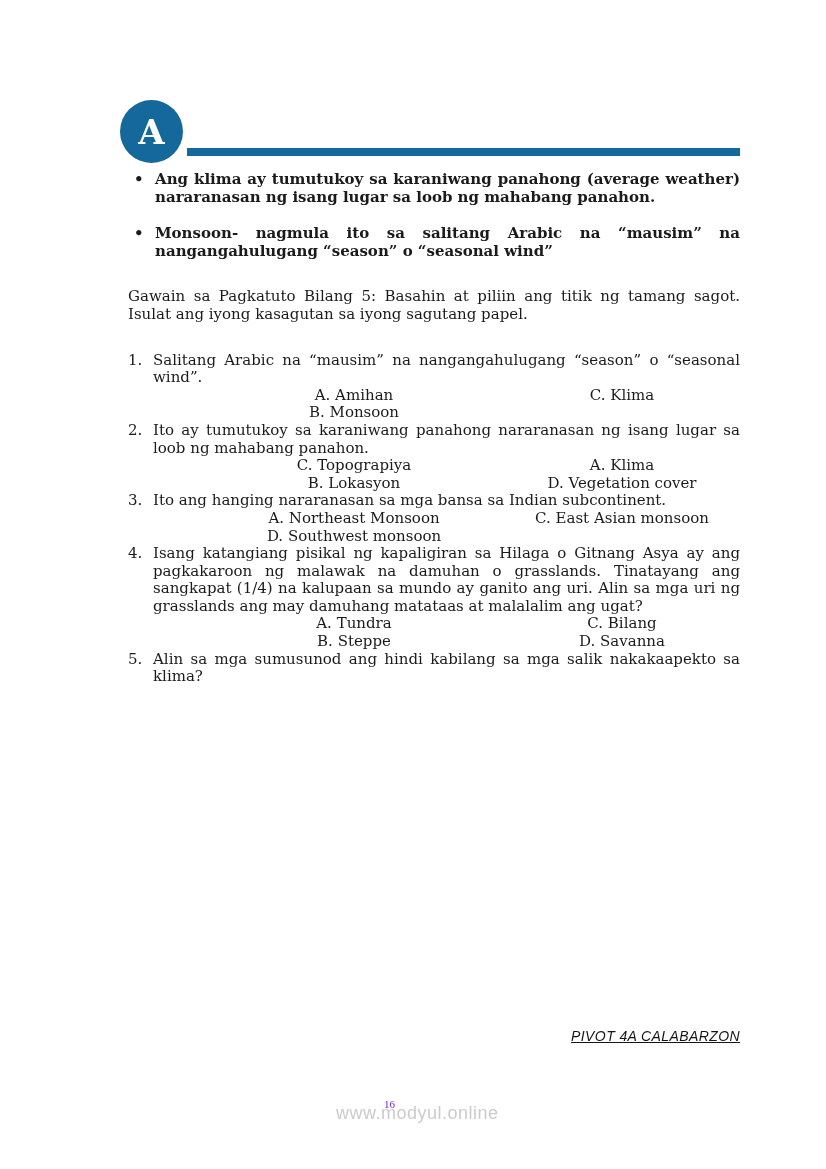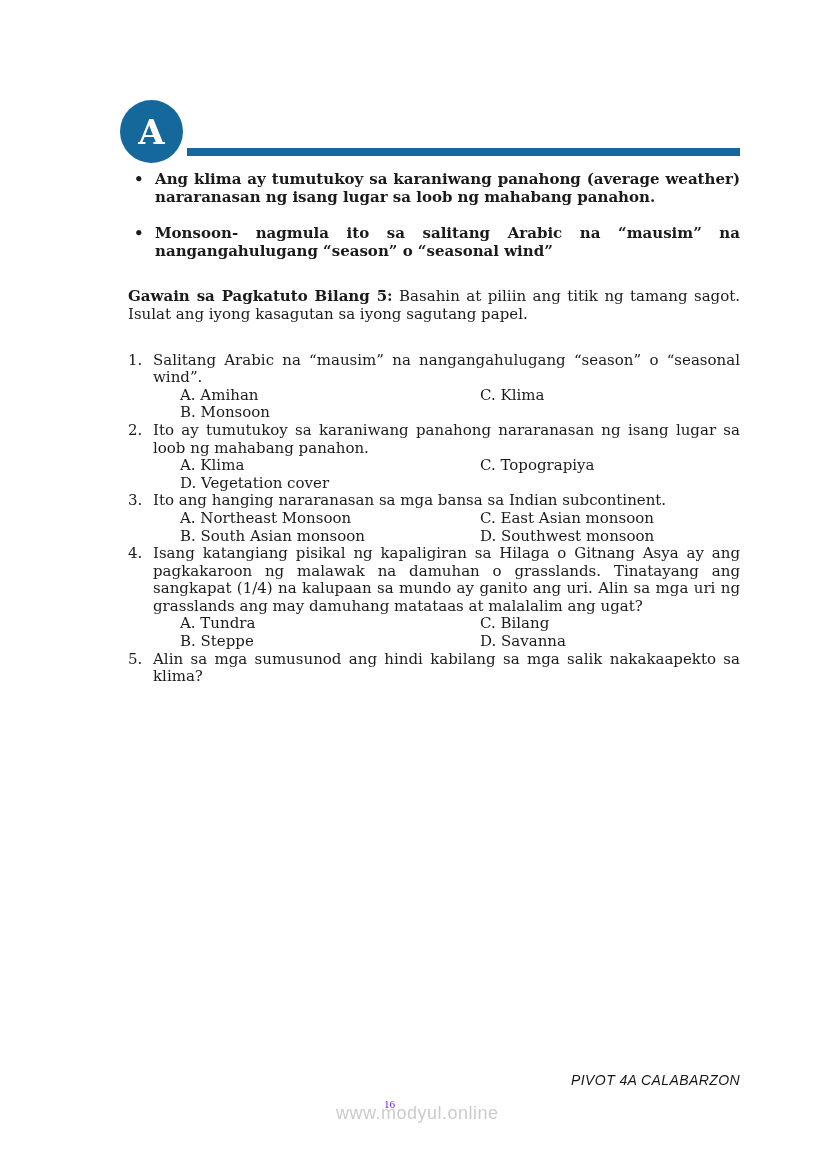--- a/index.html
+++ b/index.html
@@ -47,38 +47,40 @@
   }
   .bullet-item::before {
     content: "\2022";
     position: absolute;
     left: 6px; top: 0;
   }
   .activity-para {
     margin-top: 28px;
     text-align: justify;
   }
-  .activity-title { font-weight: bold; }
+  .activity-title { font-weight: normal; }
   .question-list { margin-top: 28px; }
   .q-line { display: flex; }
   .q-num { flex: 0 0 25px; }
   .q-text { flex: 1; text-align: justify; }
   .opts {
     display: grid;
     grid-template-columns: 300px auto;
-    margin-left: 52px;
+    margin-left: 76px;
+    text-align: center;
   }
   .footer-brand {
     position: absolute;
-    right: 86px; top: 1072px;
+    right: 86px; top: 1028px;
     font-family: "Liberation Sans", sans-serif;
     font-style: italic;
     font-size: 14px;
     color: #161616;
     letter-spacing: 0.4px;
+    text-decoration: underline;
   }
   .page-number {
     position: absolute;
     left: 384px; top: 1098px;
     font-family: Liberation Serif, serif;
     font-size: 11px;
     color: #6d28d9;
   }
   .watermark {
     position: absolute;
@@ -121,35 +123,35 @@
           <span class="opt">B. Monsoon</span>
         </div>
       </div>
 
       <div class="question">
         <div class="q-line">
           <span class="q-num">2.</span>
           <div class="q-text">Ito ay tumutukoy sa karaniwang panahong nararanasan ng isang lugar sa loob ng mahabang panahon.</div>
         </div>
         <div class="opts">
+          <span class="opt">C. Topograpiya</span>
           <span class="opt">A. Klima</span>
-          <span class="opt">C. Topograpiya</span>
+          <span class="opt">B. Lokasyon</span>
           <span class="opt">D. Vegetation cover</span>
         </div>
       </div>
 
       <div class="question">
         <div class="q-line">
           <span class="q-num">3.</span>
           <div class="q-text">Ito ang hanging nararanasan sa mga bansa sa Indian subcontinent.</div>
         </div>
         <div class="opts">
           <span class="opt">A. Northeast Monsoon</span>
           <span class="opt">C. East Asian monsoon</span>
-          <span class="opt">B. South Asian monsoon</span>
           <span class="opt">D. Southwest monsoon</span>
         </div>
       </div>
 
       <div class="question">
         <div class="q-line">
           <span class="q-num">4.</span>
           <div class="q-text">Isang katangiang pisikal ng kapaligiran sa Hilaga o Gitnang Asya ay ang pagkakaroon ng malawak na damuhan o grasslands. Tinatayang ang sangkapat (1/4) na kalupaan sa mundo ay ganito ang uri. Alin sa mga uri ng grasslands ang may damuhang matataas at malalalim ang ugat?</div>
         </div>
         <div class="opts">

